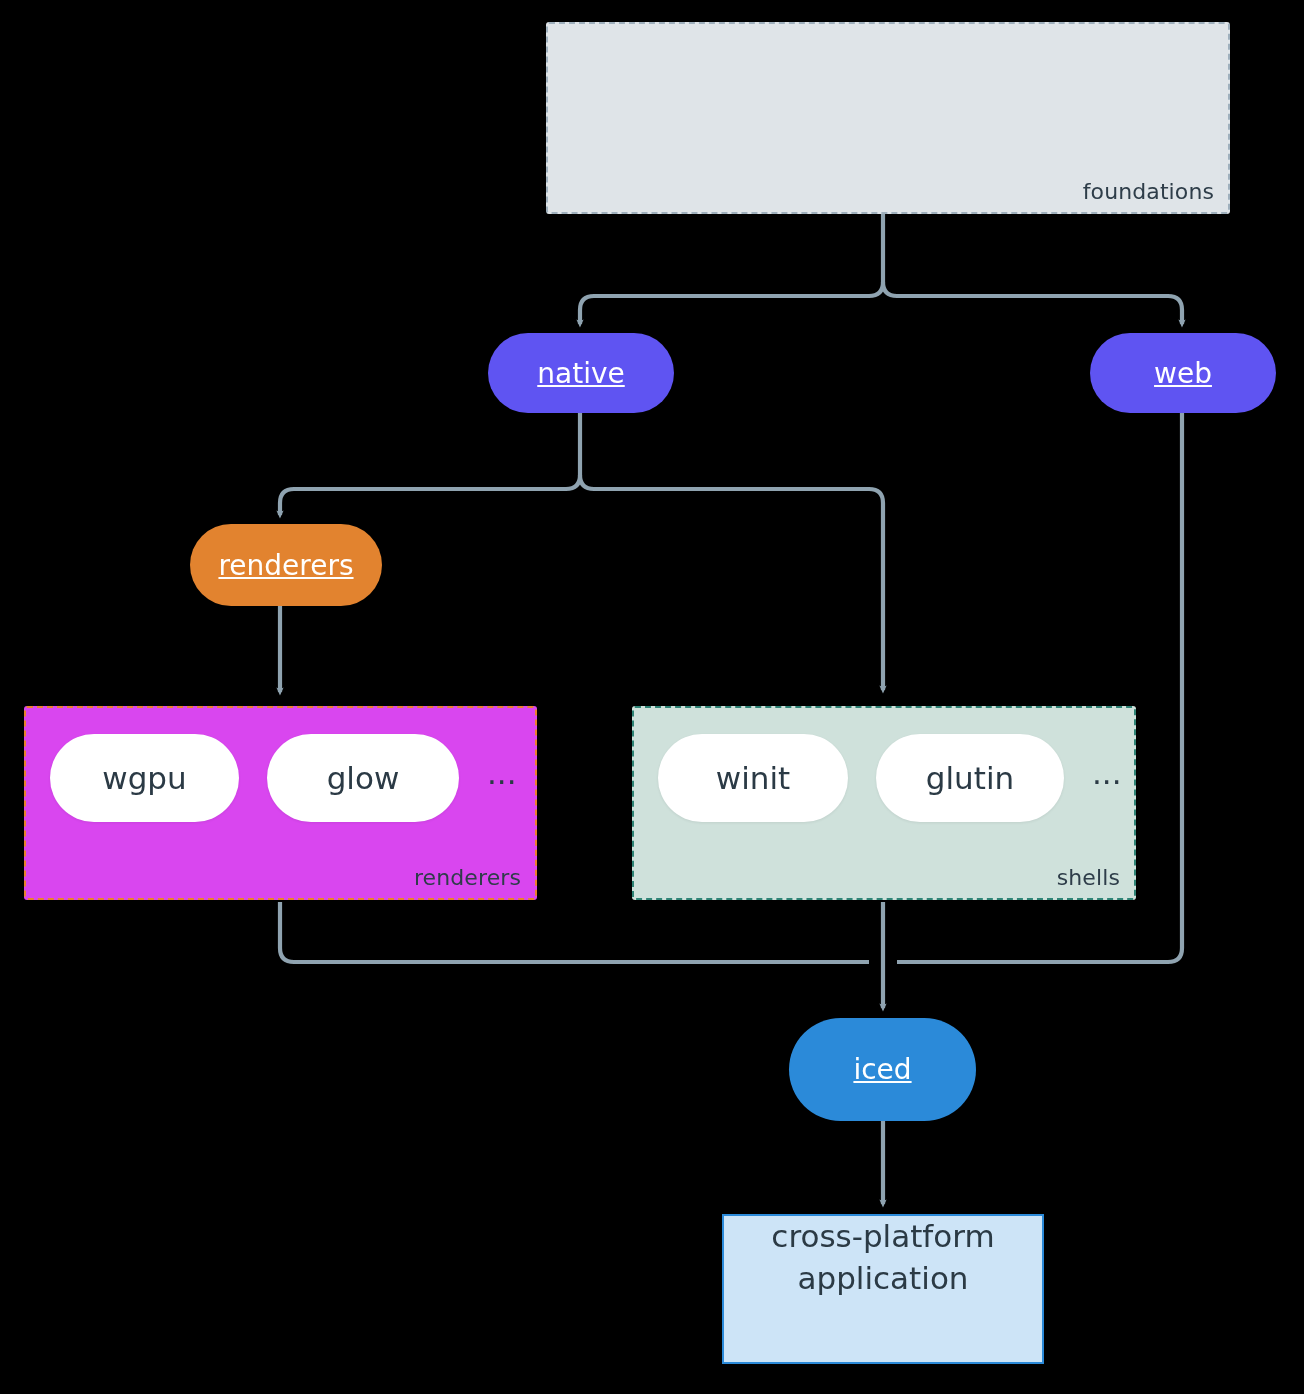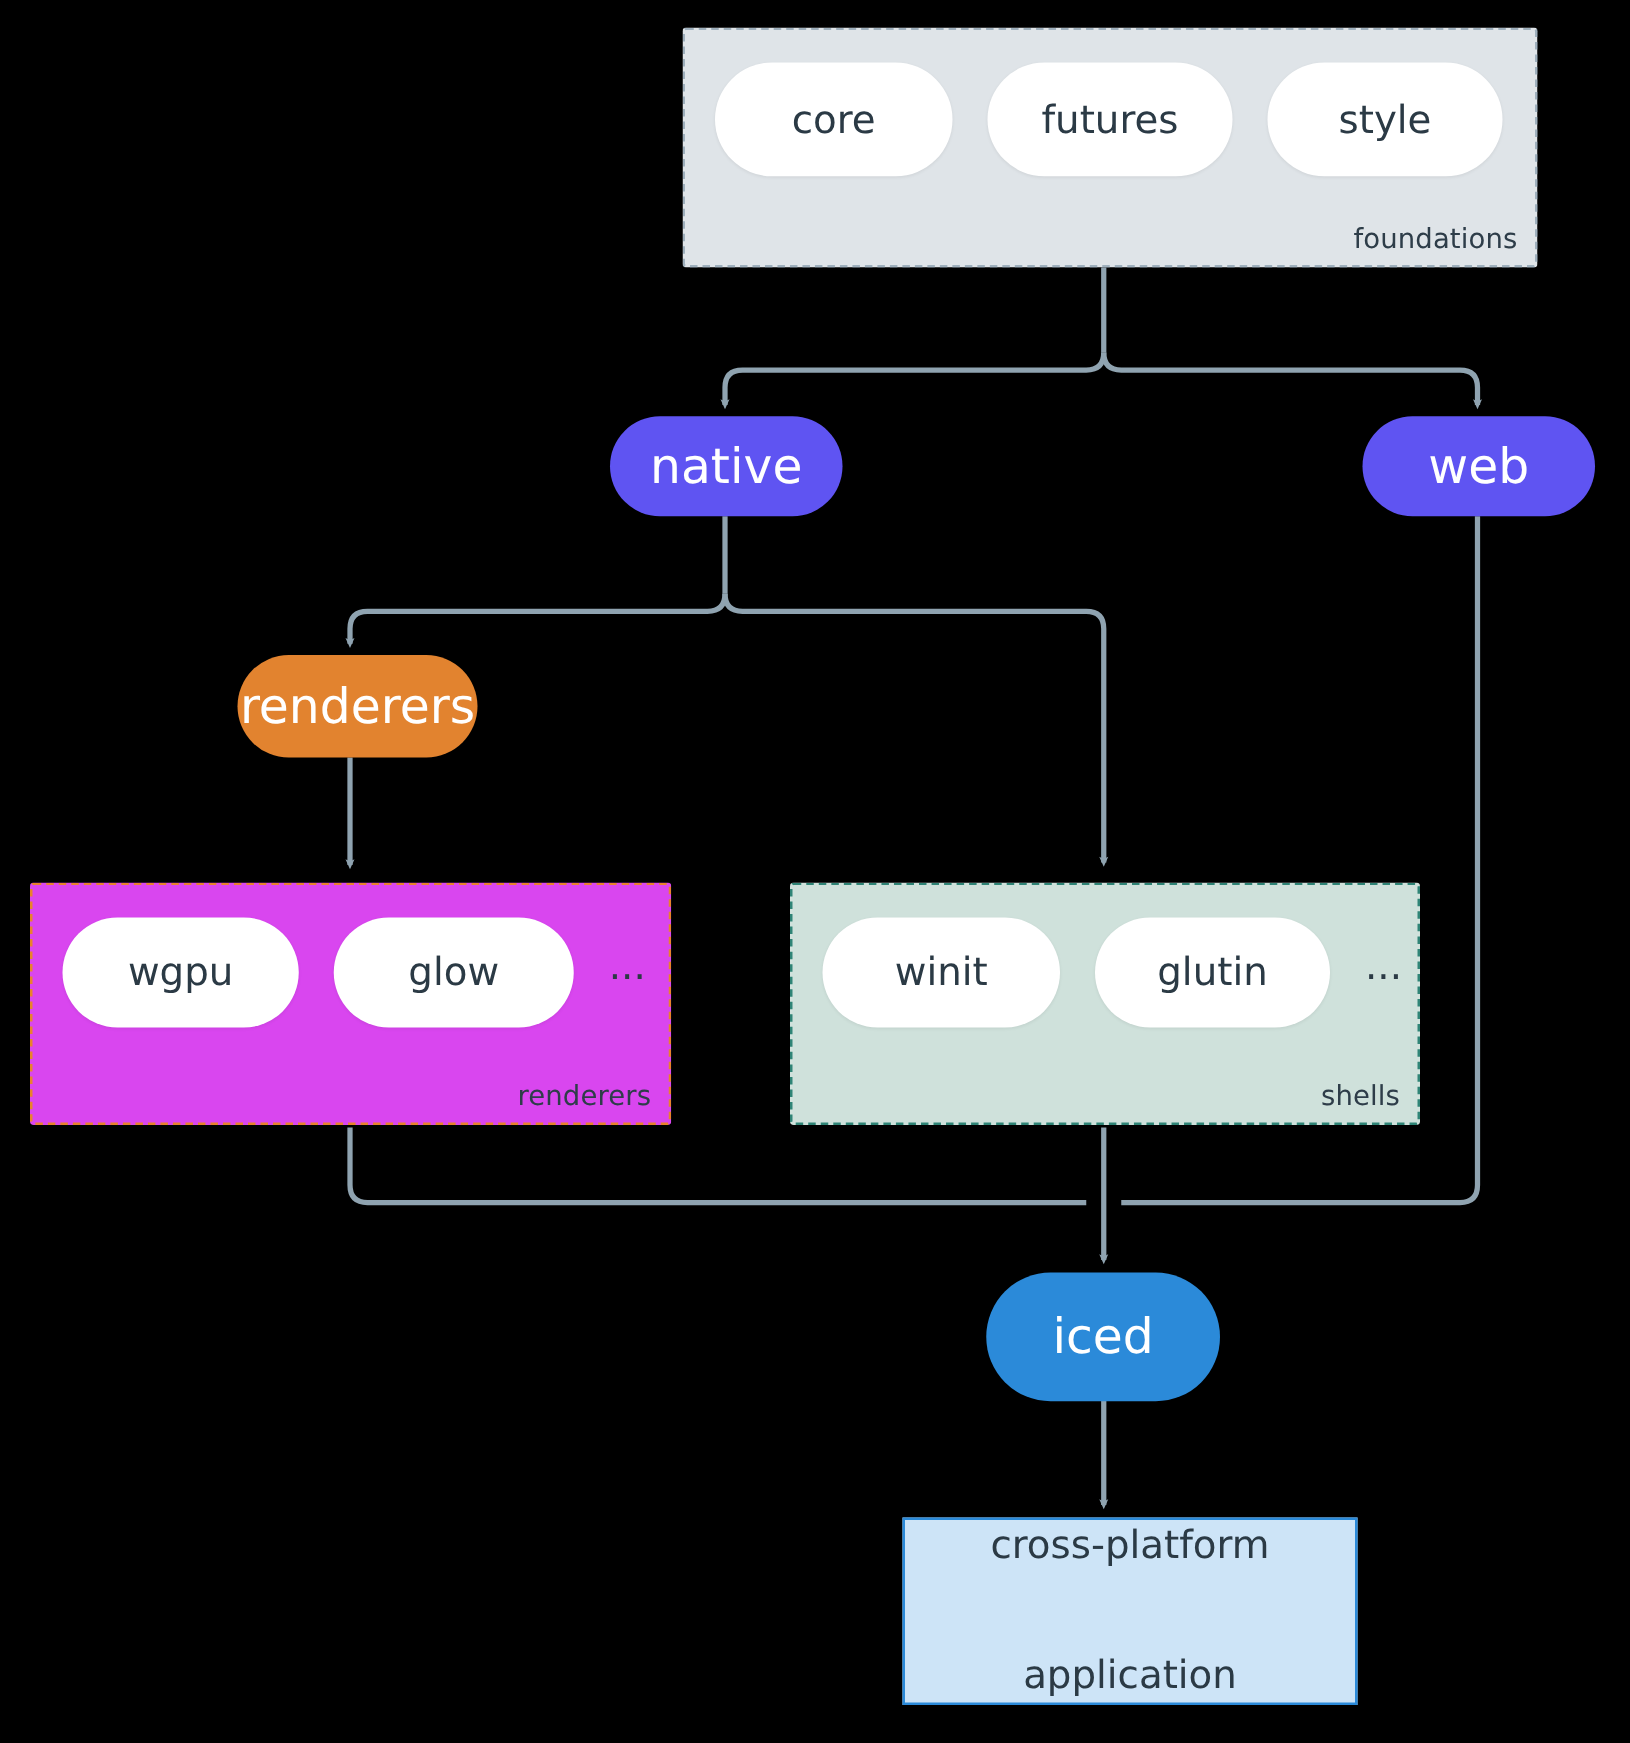--- a/index.html
+++ b/index.html
@@ -108,23 +108,24 @@
   }
 
   
   .node {
     position: absolute;
     display: flex;
     align-items: center;
     justify-content: center;
     border-radius: 999px;
     color: #ffffff;
-    font-size: 39px;
+    font-size: 28px;
     white-space: nowrap;
     box-sizing: border-box;
+    text-decoration: underline;
   }
   .node-native {
     left: 488px; top: 333px; width: 186px; height: 80px;
     background: #5f54f2;
   }
   .node-web {
     left: 1090px; top: 333px; width: 186px; height: 80px;
     background: #5f54f2;
   }
   .node-graphics {
@@ -134,29 +135,29 @@
   .node-iced {
     left: 789px; top: 1018px; width: 187px; height: 103px;
     background: #2b8ad9;
   }
 
   
   .rect-node {
     position: absolute;
     left: 722px;
     top: 1214px;
-    width: 364px;
+    width: 322px;
     height: 150px;
     background: #cde4f7;
     border: 2px solid #2b8ad9;
     box-sizing: border-box;
     display: flex;
     flex-direction: column;
     align-items: center;
-    justify-content: space-between;
+    justify-content: flex-start;
     color: #2b3a45;
     font-size: 31px;
     line-height: 1.35;
     text-align: center;
   }
 </style>
 </head>
 <body>
 
 <div id="canvas">
@@ -185,25 +186,20 @@
 
       <path d="M1182,413 L1182,948 Q1182,962 1168,962 L897,962"></path>
 
       <path d="M883,902 L883,1008" marker-end="url(#arrow)"></path>
 
       <path d="M883,1098 L883,1204" marker-end="url(#arrow)"></path>
     </g>
   </svg>
 
   <div class="group grp-foundations">
-    <div class="group-row">
-      <div class="pill pill-w-core">core</div>
-      <div class="pill pill-w-futures">futures</div>
-      <div class="pill pill-w-style">style</div>
-    </div>
     <div class="group-label">foundations</div>
   </div>
 
   <div class="group grp-renderers">
     <div class="group-row">
       <div class="pill pill-w-wgpu">wgpu</div>
       <div class="pill pill-w-glow">glow</div>
       <div class="ellipsis">...</div>
     </div>
     <div class="group-label">renderers</div>

